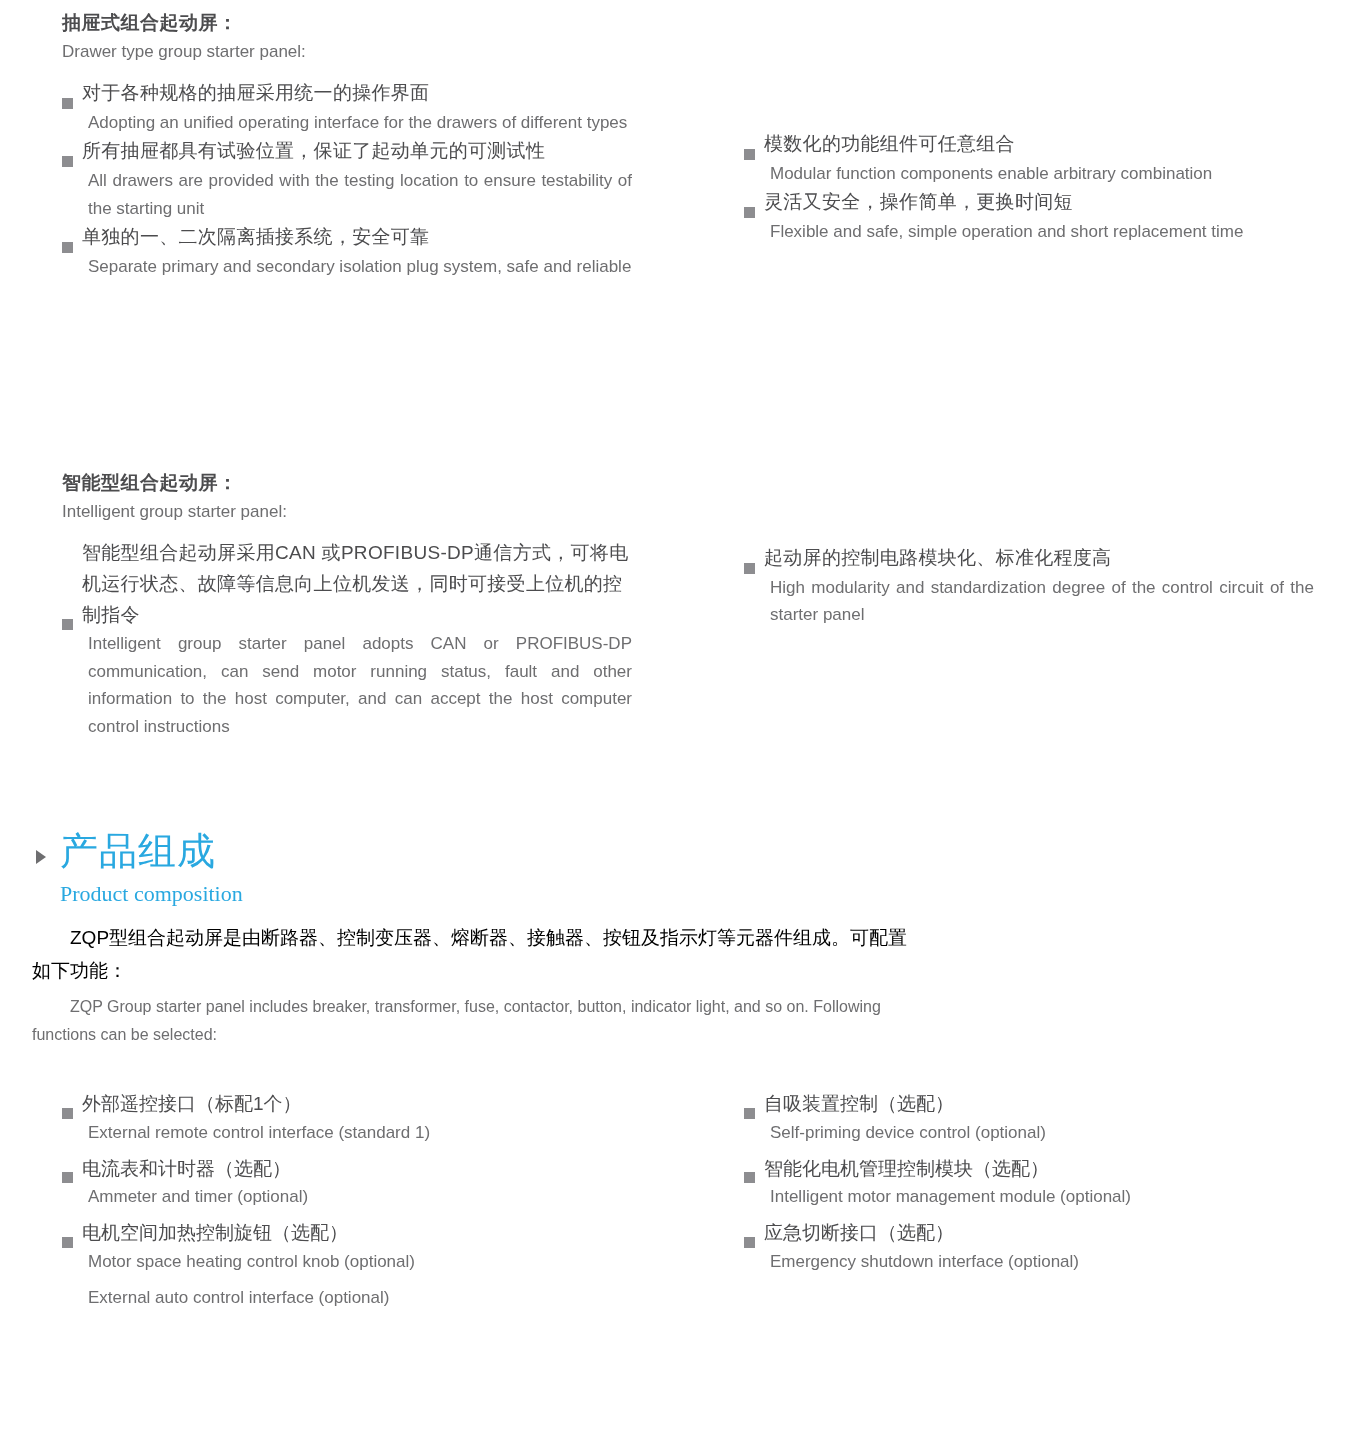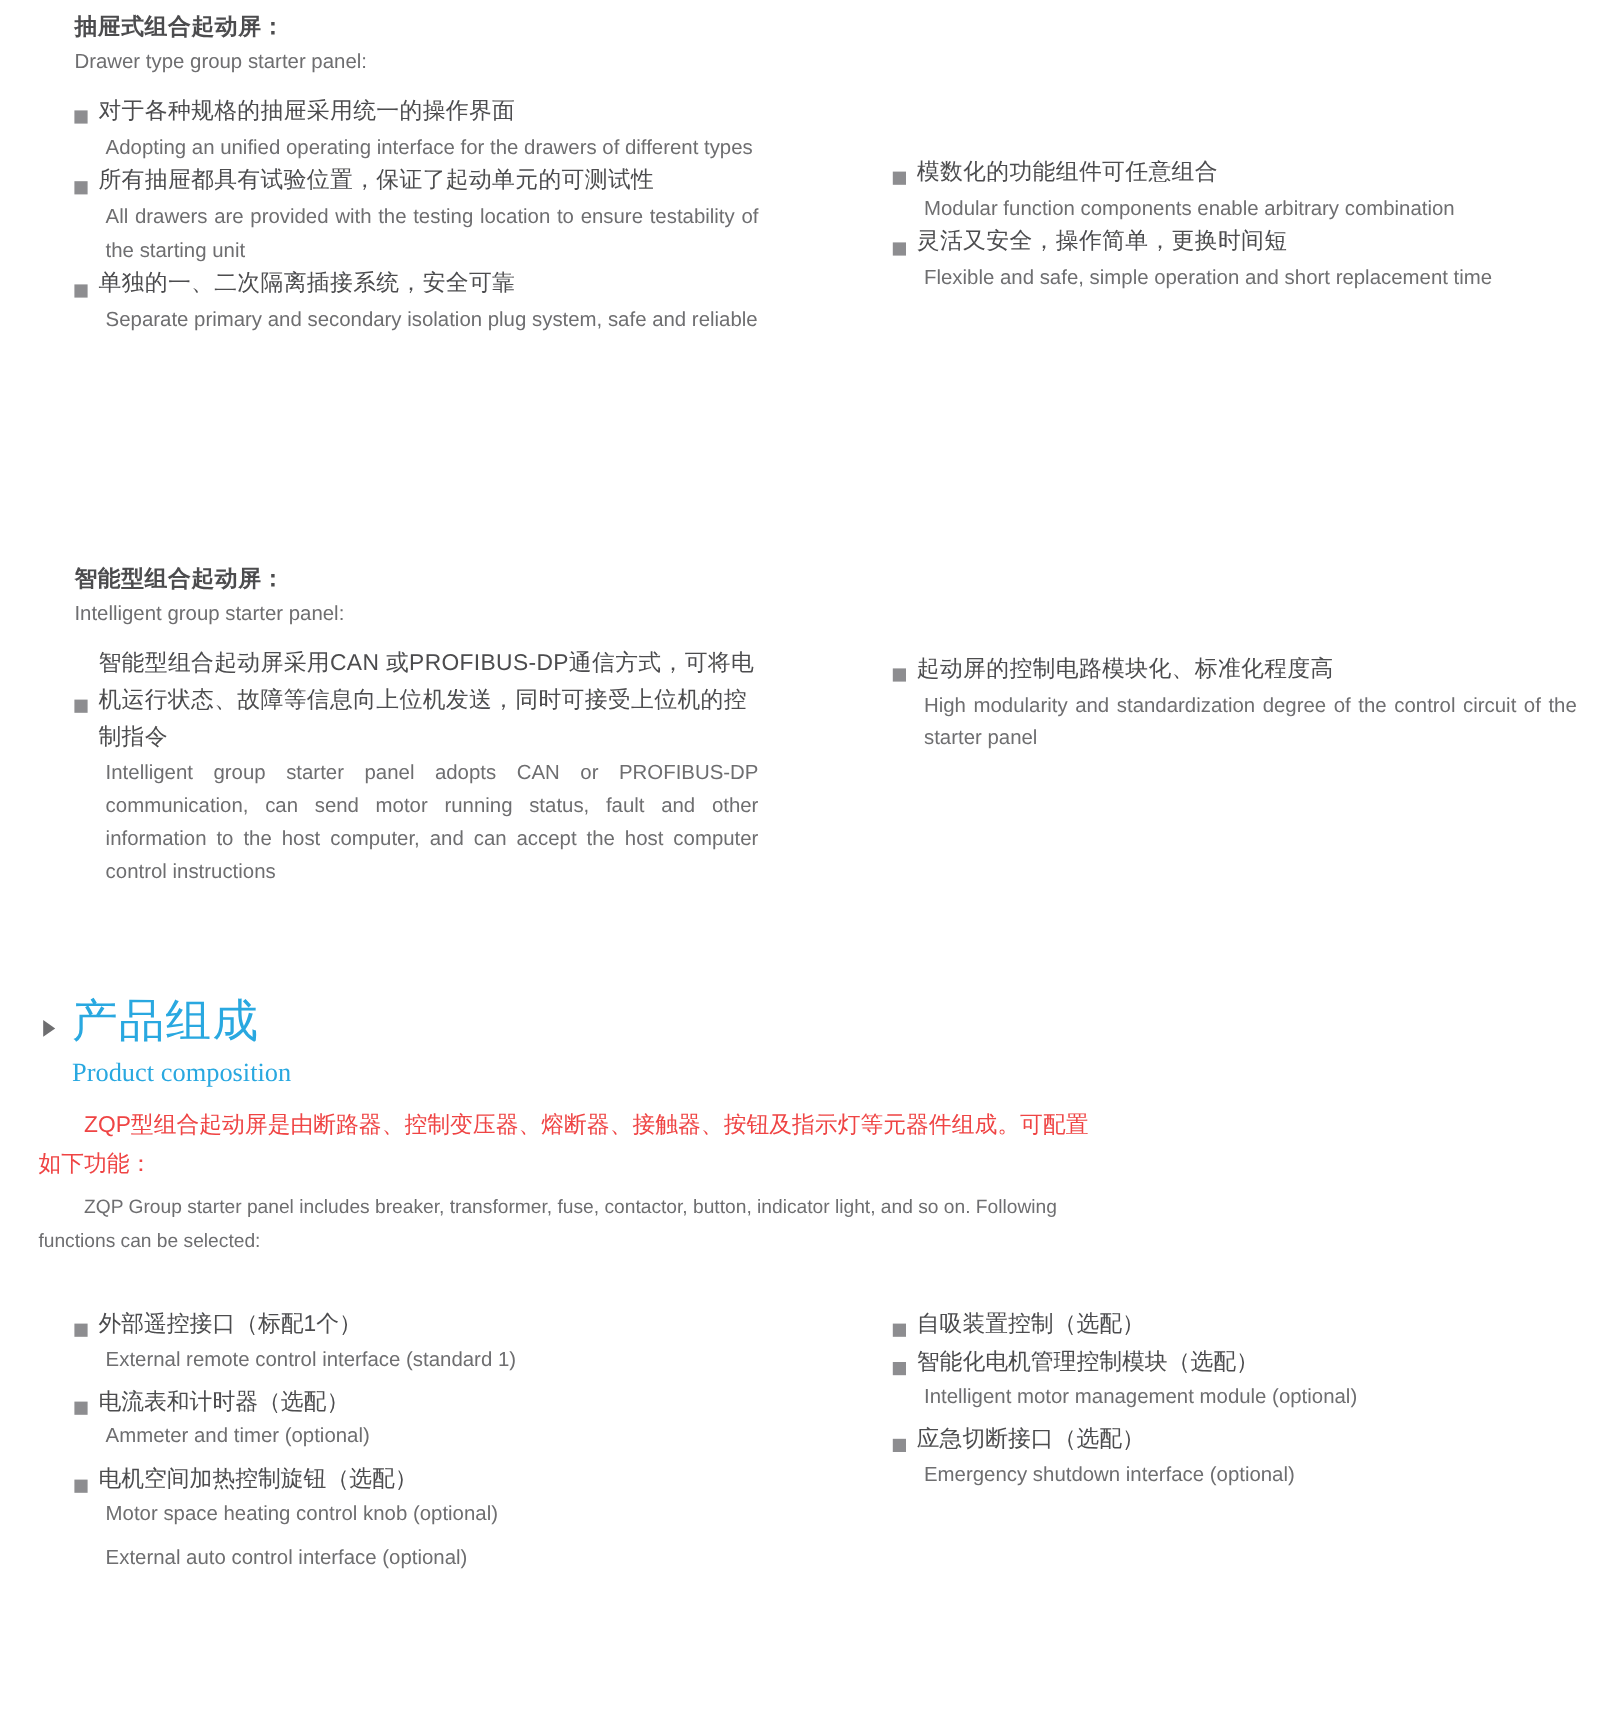--- a/index.html
+++ b/index.html
@@ -35,21 +35,21 @@
     color: #6e6e70;
     line-height: 1.5;
     margin-top: 2px;
   }
 
   .bullet-block {
     margin-top: 14px;
   }
   .bullet-row {
     display: flex;
-    align-items: center;
+    align-items: flex-end;
   }
   .sq {
     display: inline-block;
     width: 11px;
     height: 11px;
     background: #8d8d90;
     margin-right: 9px;
     margin-top: 9px;
     flex: 0 0 auto;
   }
@@ -123,21 +123,21 @@
   }
 
   .para {
     position: absolute;
     left: 32px;
     top: 922px;
     width: 880px;
   }
   .para .p-cn {
     font-size: 19px;
-    color: #ef4444;
+    color: #000000;
     line-height: 1.72;
     text-indent: 38px;
   }
   .para .p-en {
     font-size: 16px;
     color: #6e6e70;
     line-height: 1.72;
     text-indent: 38px;
     margin-top: 6px;
   }
@@ -264,20 +264,21 @@
       <div class="opt-en">External auto control interface (optional)</div>
     </div>
   </div>
 
   <div class="col-right" id="list-right">
     <div class="opt-row">
       <div class="bullet-row">
         <span class="sq"></span>
         <span class="opt-cn">自吸装置控制（选配）</span>
       </div>
+      <div class="opt-en">Self-priming device control (optional)</div>
     </div>
     <div class="opt-row">
       <div class="bullet-row">
         <span class="sq"></span>
         <span class="opt-cn">智能化电机管理控制模块（选配）</span>
       </div>
       <div class="opt-en">Intelligent motor management module (optional)</div>
     </div>
     <div class="opt-row">
       <div class="bullet-row">

